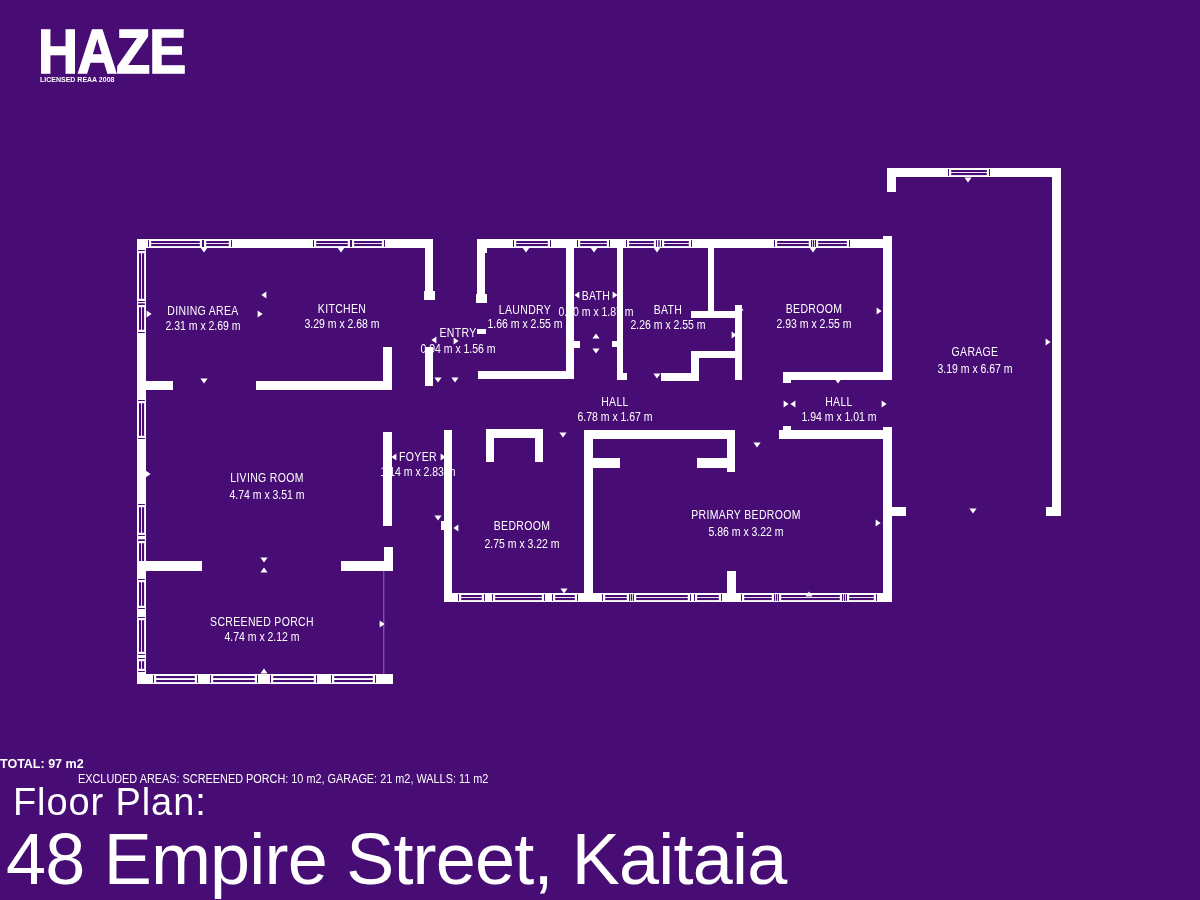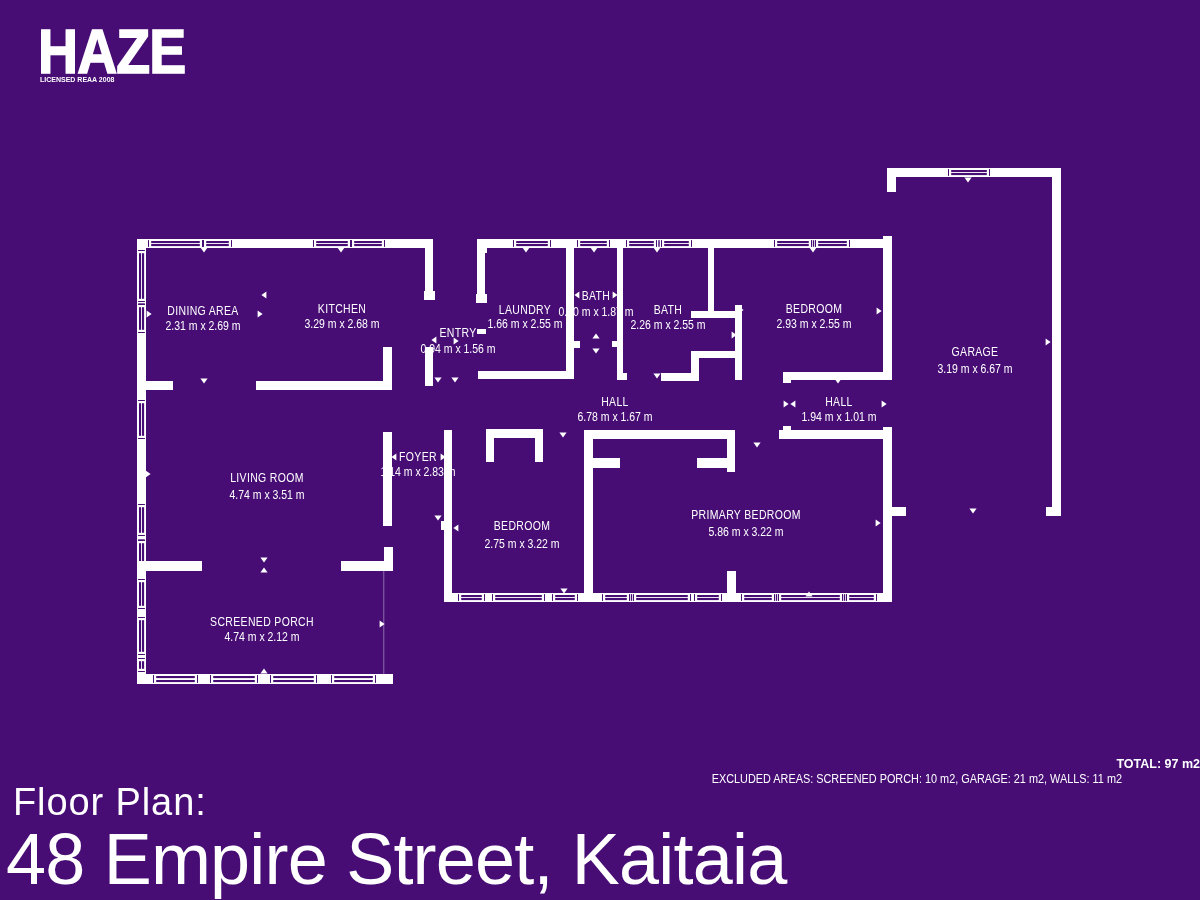--- a/index.html
+++ b/index.html
@@ -6,21 +6,21 @@
 html,body { margin:0; padding:0; }
 * { -webkit-font-smoothing:antialiased; }
 body { width:1200px; height:900px; overflow:hidden; position:relative;
   font-family:"Liberation Sans", sans-serif;
   background: #470d75;
 }
 .logo { position:absolute; left:38px; top:20px; color:#fff; }
 .logo .haze { font-size:63px; font-weight:bold; letter-spacing:-1px; line-height:1;
   -webkit-text-stroke:1.6px #fff; transform:scaleX(0.88); transform-origin:left; }
 .logo .sub { position:absolute; left:2px; top:56px; font-size:7px; font-weight:bold; letter-spacing:0px; }
-.totals { position:absolute; left:0; top:757px; width:1200px; text-align:right; color:#fff; font-size:12.5px; line-height:14.5px; }
+.totals { position:absolute; left:0; top:757px; width:1200px; text-align:left; color:#fff; font-size:12.5px; line-height:14.5px; }
 .totals .t3 { transform:scaleX(0.87); transform-origin:50% 50%; }
 .fp { position:absolute; left:13px; top:783px; color:#fff; font-size:38px; letter-spacing:0.9px; line-height:1; white-space:nowrap;text-align:right; }
 .addr { position:absolute; left:6px; top:823px; color:#fff; font-size:72px; letter-spacing:-0.8px; line-height:1; white-space:nowrap; }
 </style>
 </head>
 <body>
 
 <div class="logo">
     <div class="haze">HAZE</div>
     <div class="sub">LICENSED REAA 2008</div>

